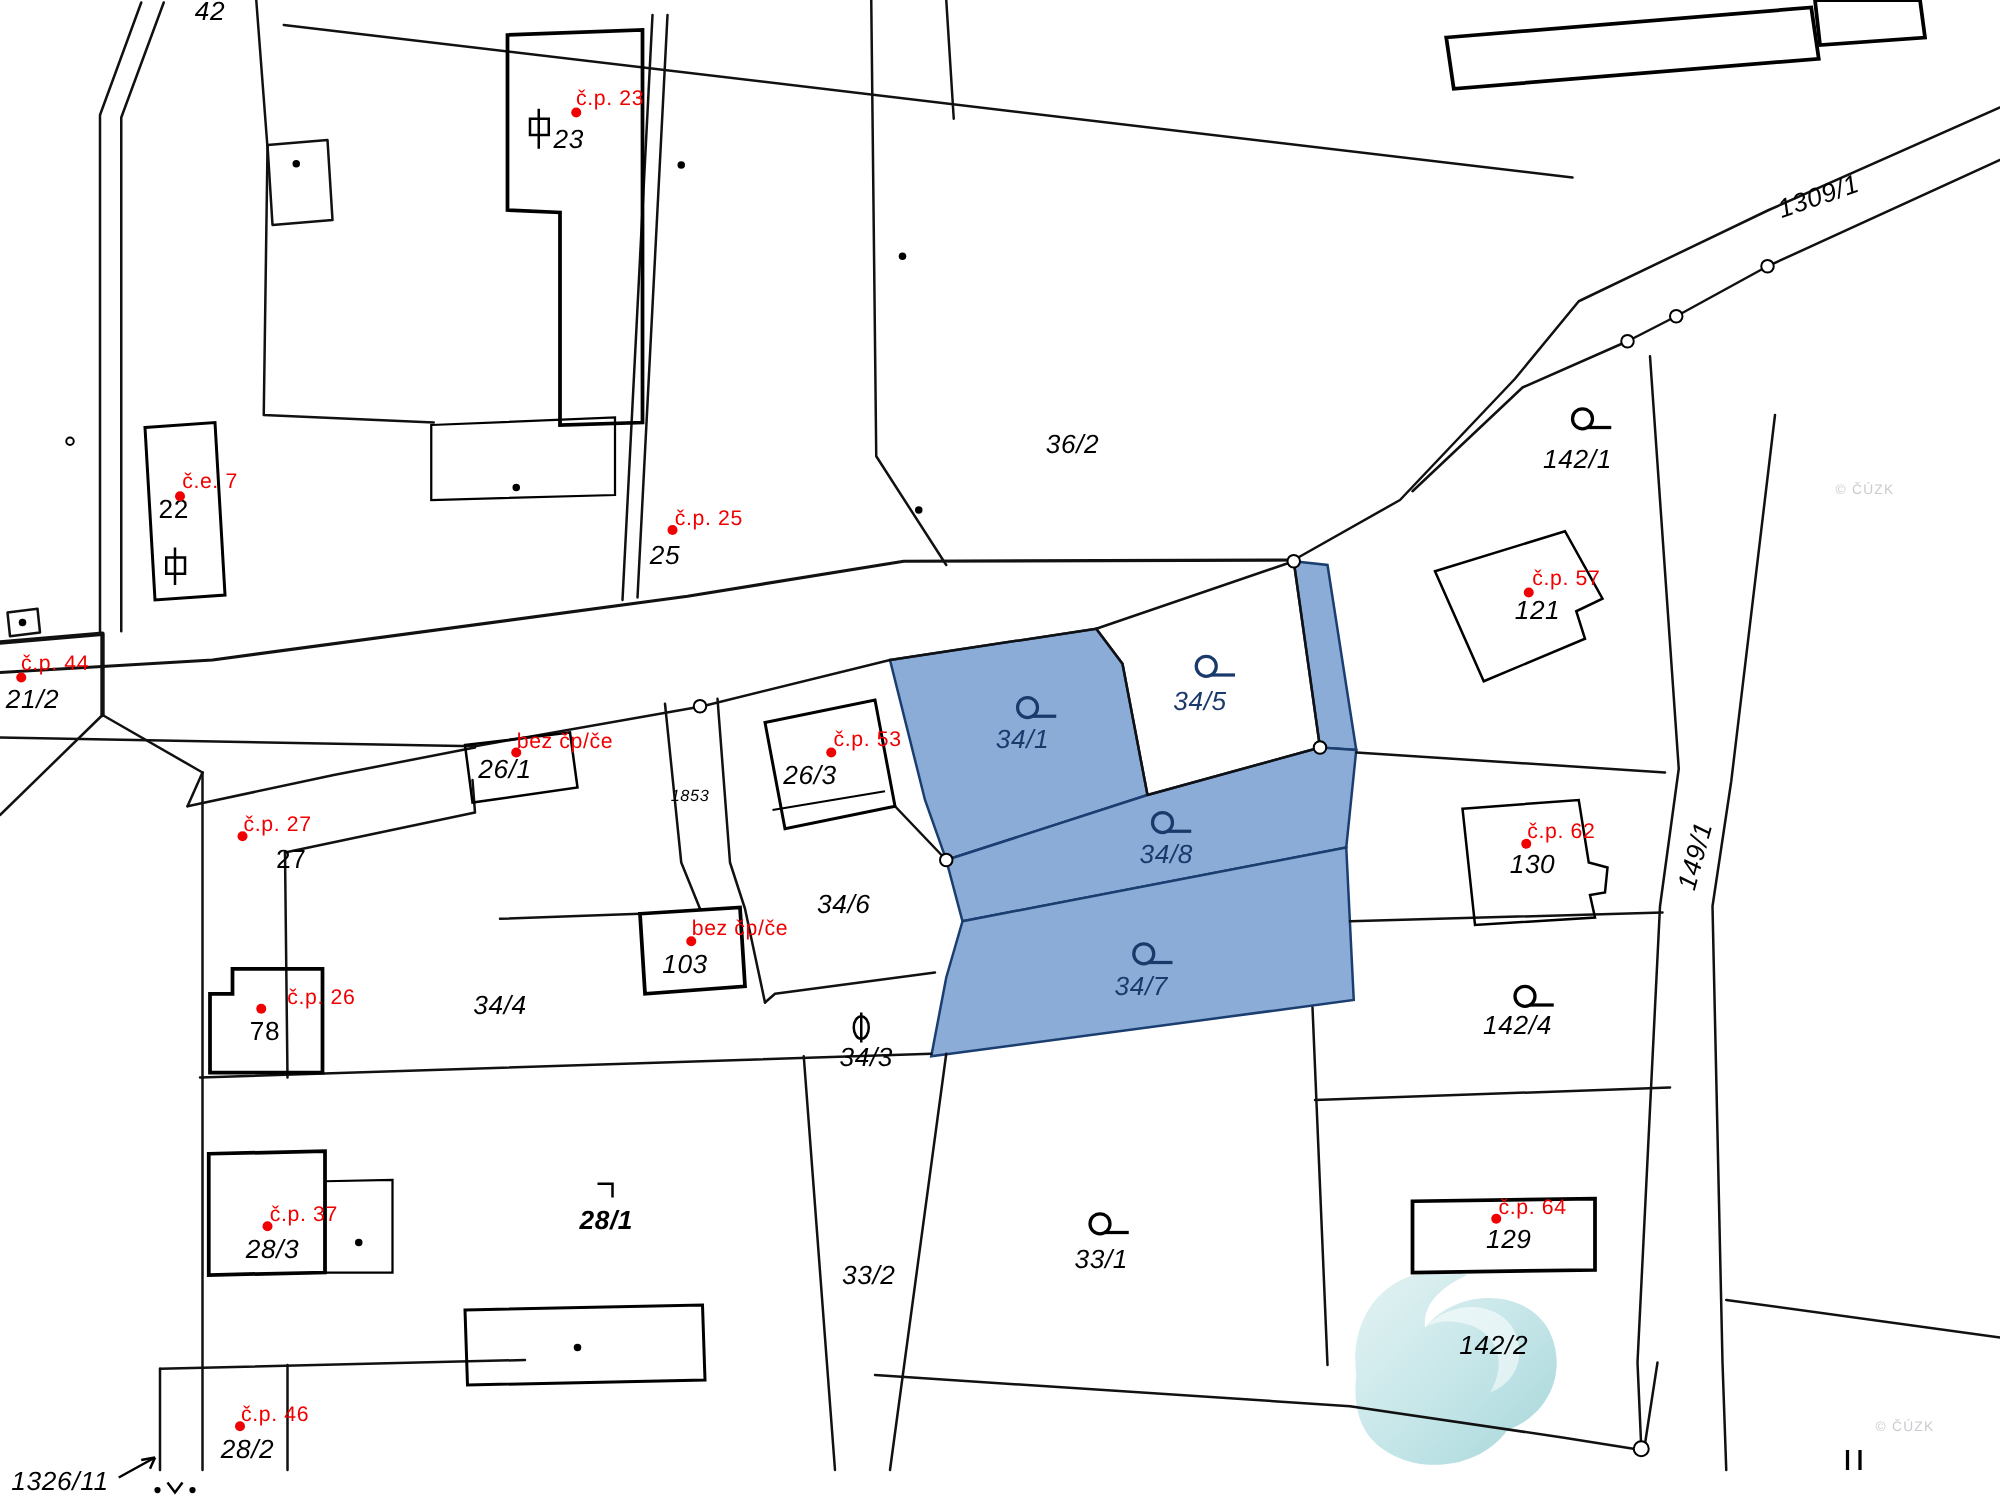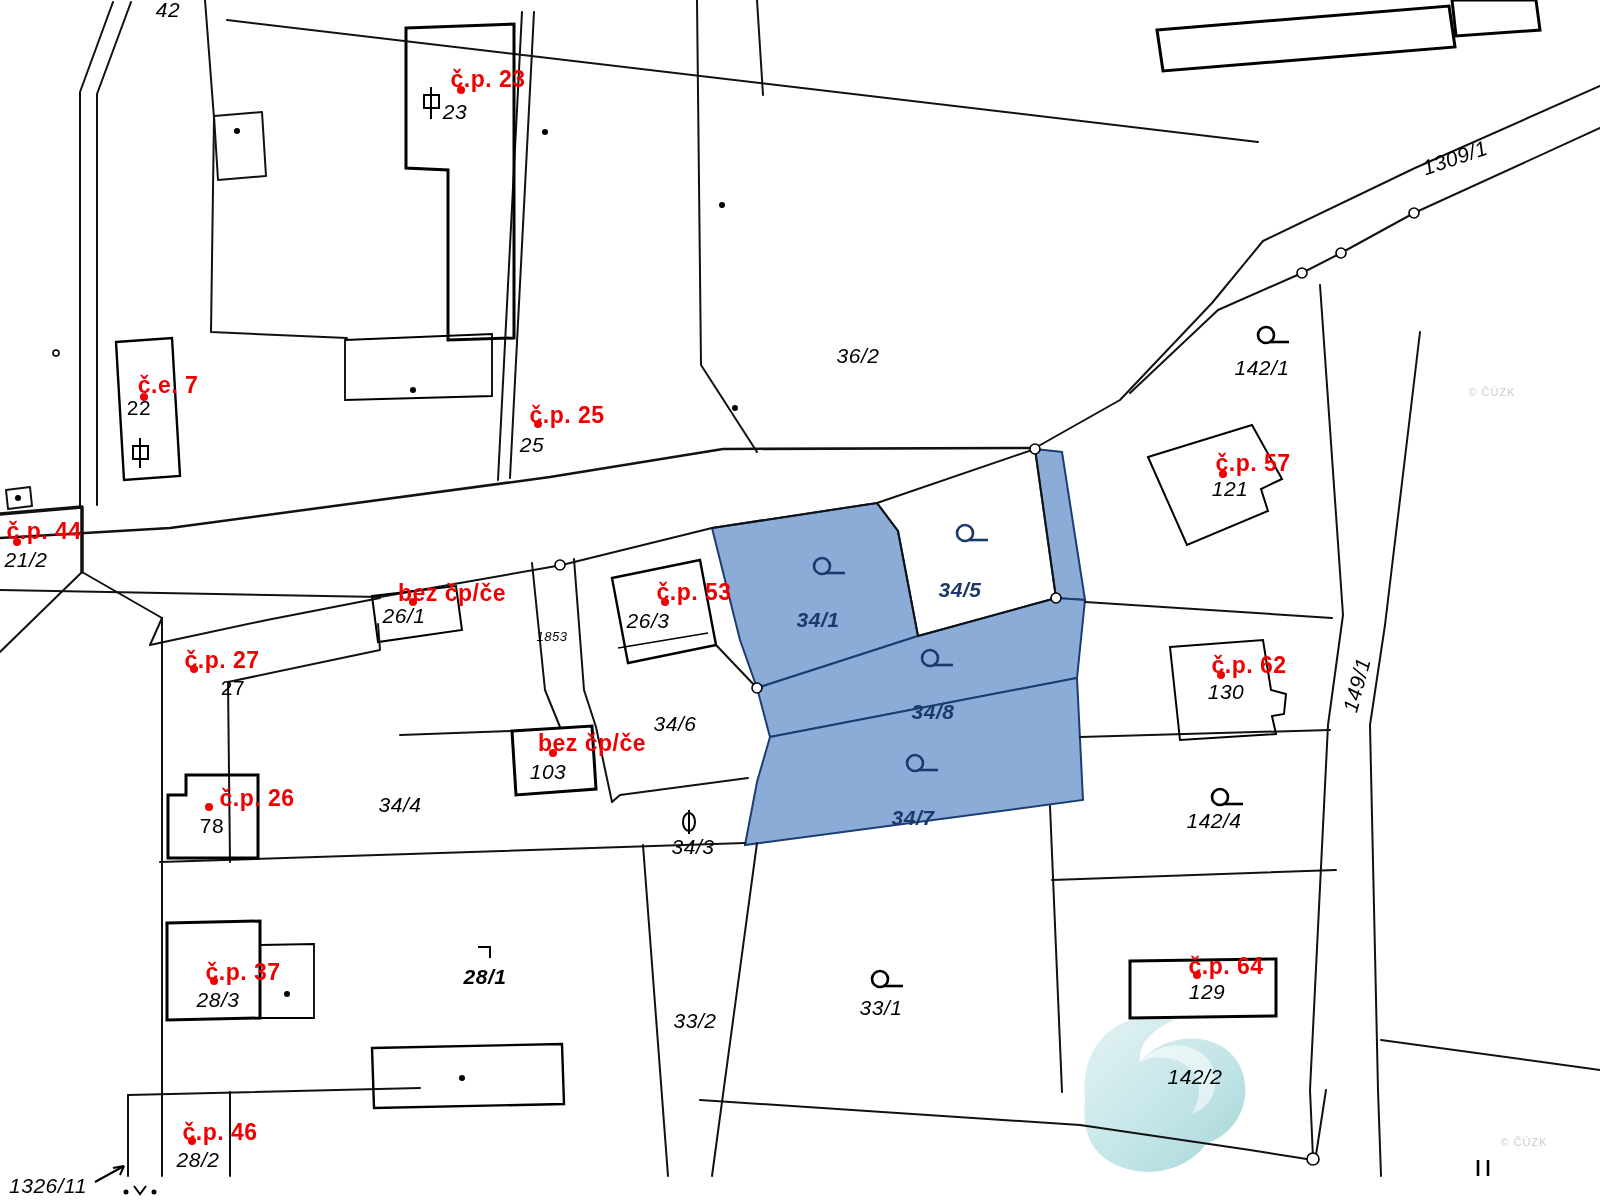--- a/index.html
+++ b/index.html
@@ -5,22 +5,22 @@
   html,body{margin:0;padding:0;background:#888;}
   #stage{position:relative;width:1600px;height:1200px;background:#ffffff;overflow:hidden;
          font-family:"Liberation Sans", sans-serif;}
   #map-svg{position:absolute;left:0;top:0;}
   #labels{position:absolute;left:0;top:0;width:100%;height:100%;pointer-events:none;}
   .lbl{position:absolute;transform:translate(-50%,-50%);white-space:nowrap;
        font-size:21px;font-style:italic;color:#000;letter-spacing:.5px;}
   .lbl.upright{font-style:normal;}
   .lbl.small{font-size:13px;}
   .lbl.mid{font-size:21px;}
-  .lbl.navy{color:var(--navy);font-weight:700;margin-top:28px;}
-  .lbl.red{font-style:normal;font-weight:bold;font-size:23px;color:#f00000;}
+  .lbl.navy{color:var(--navy);font-weight:400;}
+  .lbl.red{font-style:normal;font-weight:normal;font-size:17px;color:#f00000;}
   .lbl.gray{font-style:normal;font-size:11px;color:#cbcbd0;letter-spacing:1px;}
   .dot{position:absolute;width:8px;height:8px;border-radius:50%;background:#f00000;
        transform:translate(-50%,-50%);}
   .brand-text{position:absolute;right:30px;top:1138px;font-family:"Liberation Serif", serif;
        font-size:36px;color:#c6c5c9;letter-spacing:1px;}
 </style>
 </head>
 <body>
 
 <div id="stage">

